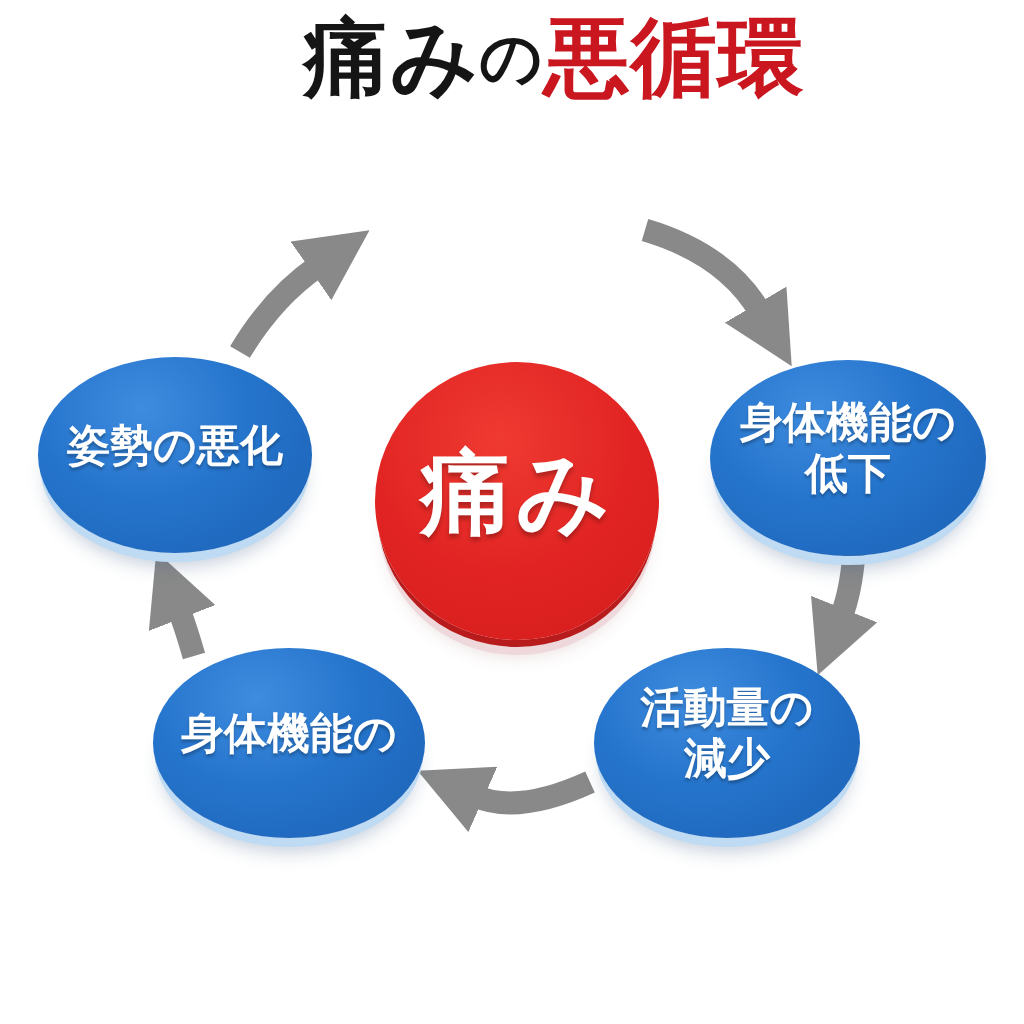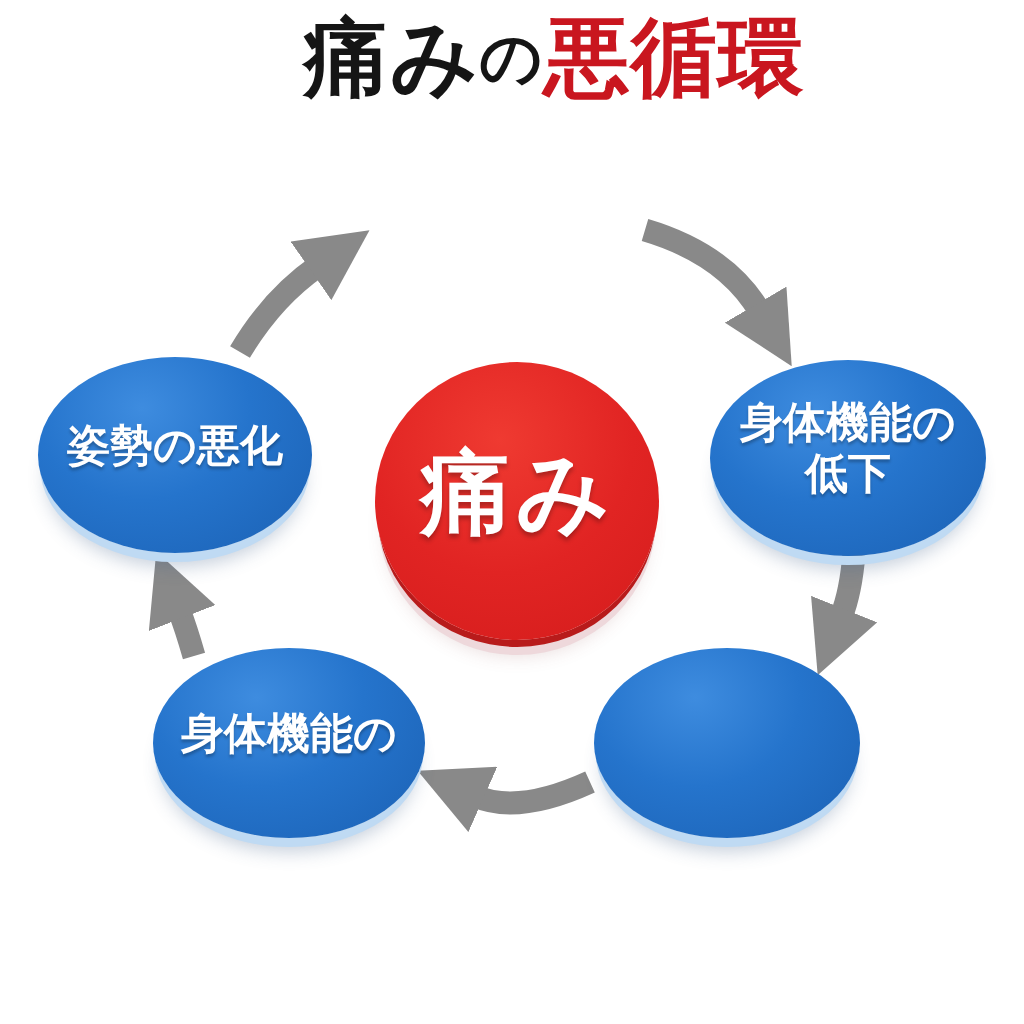--- a/index.html
+++ b/index.html
@@ -67,20 +67,22 @@
 
   <div class="node node-right">
     <div class="label">
       <span class="line">身体機能の</span>
       <span class="line">低下</span>
     </div>
   </div>
 
   <div class="node node-bottom-right">
     <div class="label">
+      <span class="line">活動量の</span>
+      <span class="line">減少</span>
     </div>
   </div>
 
   <div class="node node-bottom-left">
     <div class="label">
       <span class="line">身体機能の</span>
     </div>
   </div>
 
   <div class="node node-left">

